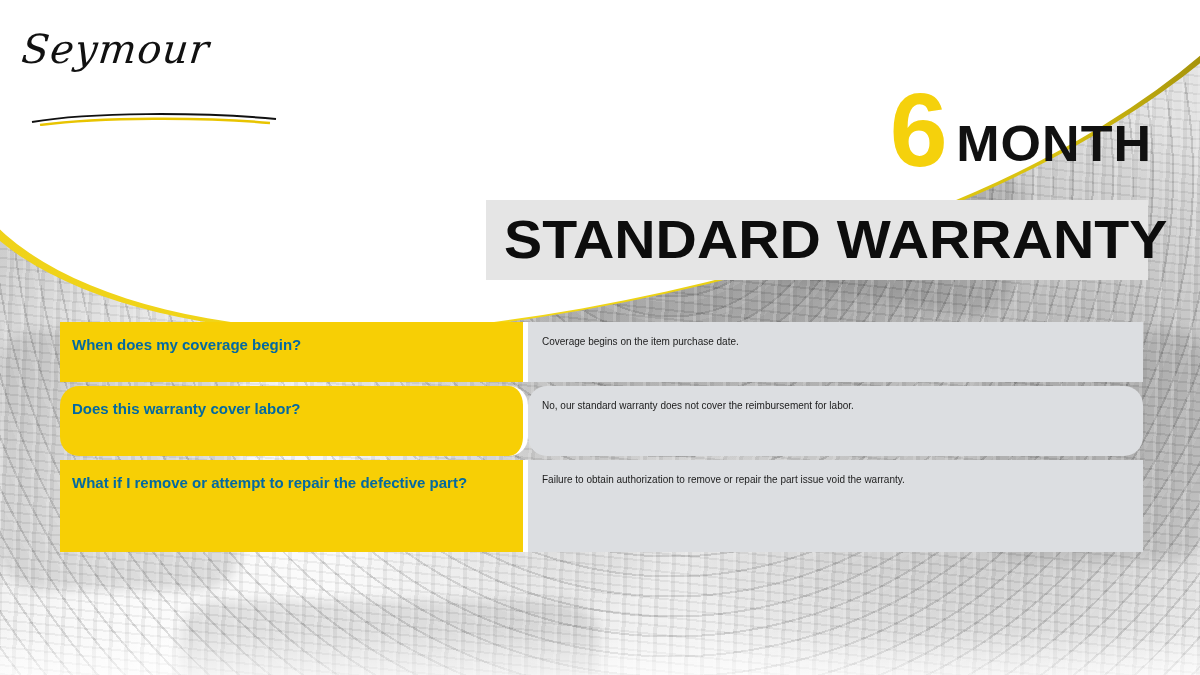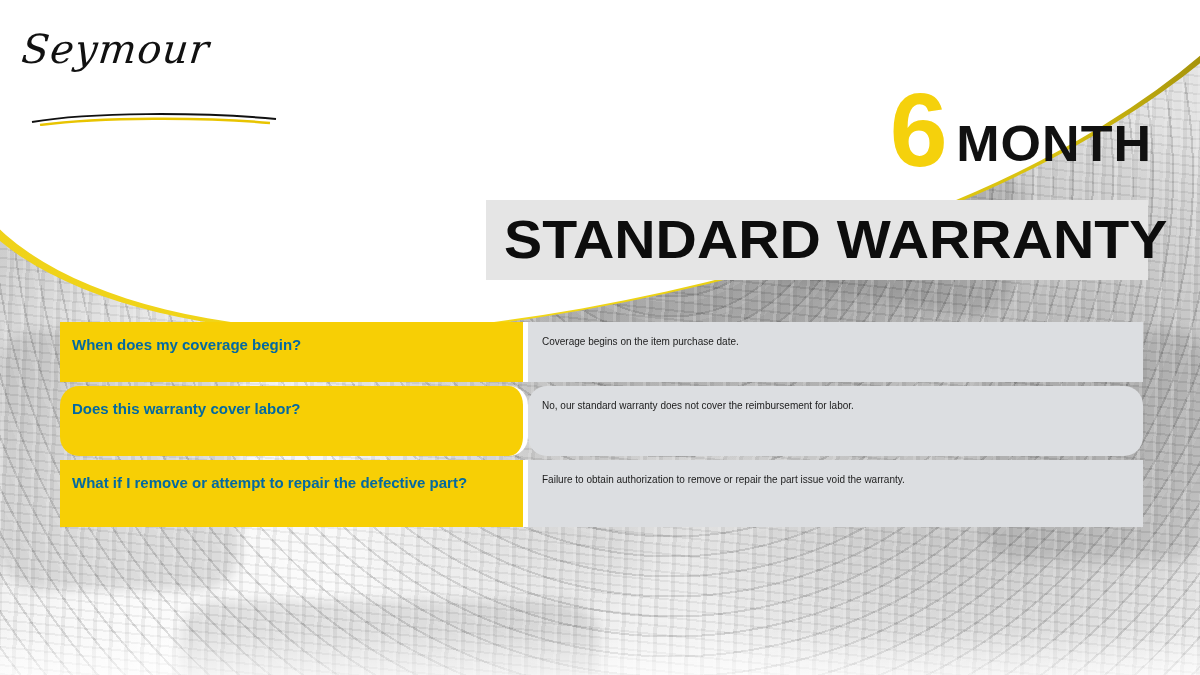--- a/index.html
+++ b/index.html
@@ -154,21 +154,21 @@
     color: #1b1b1b;
     font-size: 10px;
     line-height: 1.42;
     padding: 13px 16px 13px 14px;
     vertical-align: top;
     text-align: justify;
   }
   .r1 .faq-q, .r1 .faq-a { height: 60px; }
   .r2 .faq-q, .r2 .faq-a { height: 76px; }
   .r3 .faq-q, .r3 .faq-a { height: 70px; border-radius: 19px; }
-  .r4 .faq-q, .r4 .faq-a { height: 67px; }
+  .r4 .faq-q, .r4 .faq-a { height: 92px; }
 
   .bottom-fade {
     position: absolute; left:0; bottom:0; width:1200px; height: 45px;
     background: linear-gradient(180deg, rgba(255,255,255,0) 0%, rgba(255,255,255,.65) 100%);
   }
 </style>
 </head>
 <body>
 
 <div class="slide">

